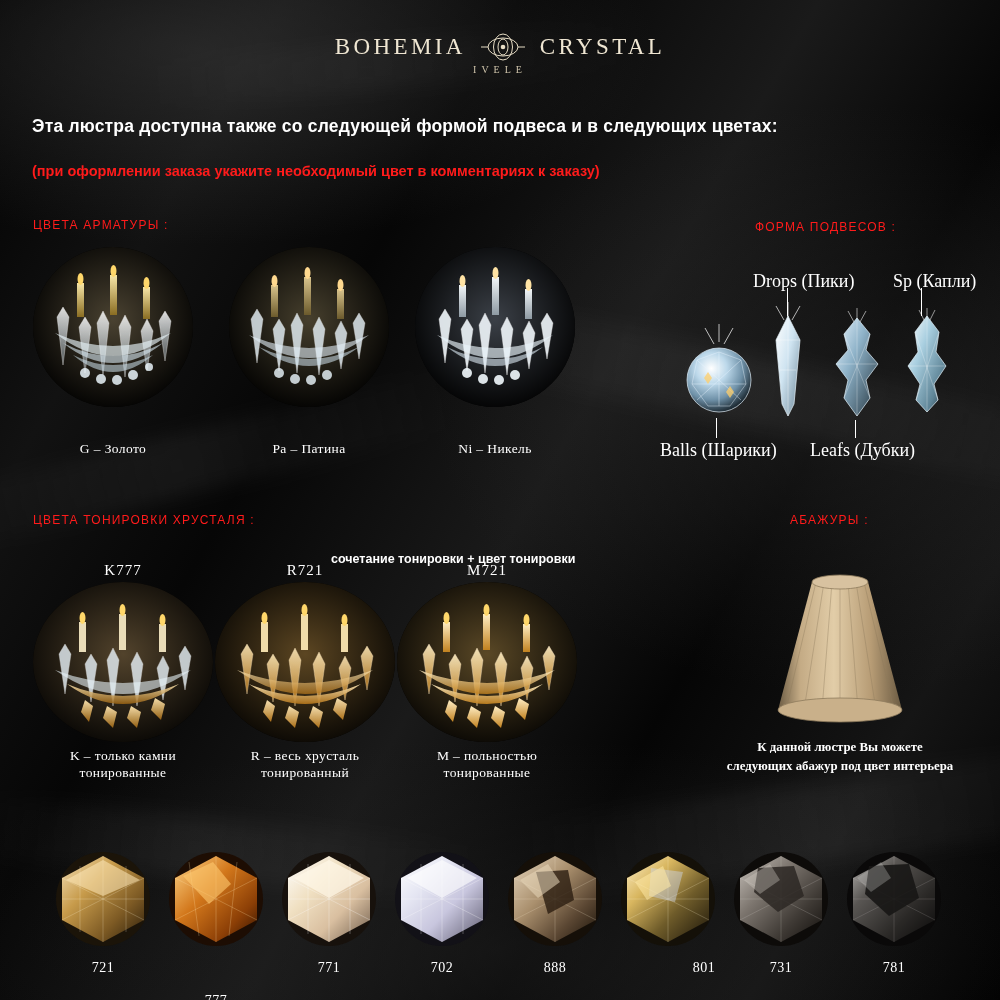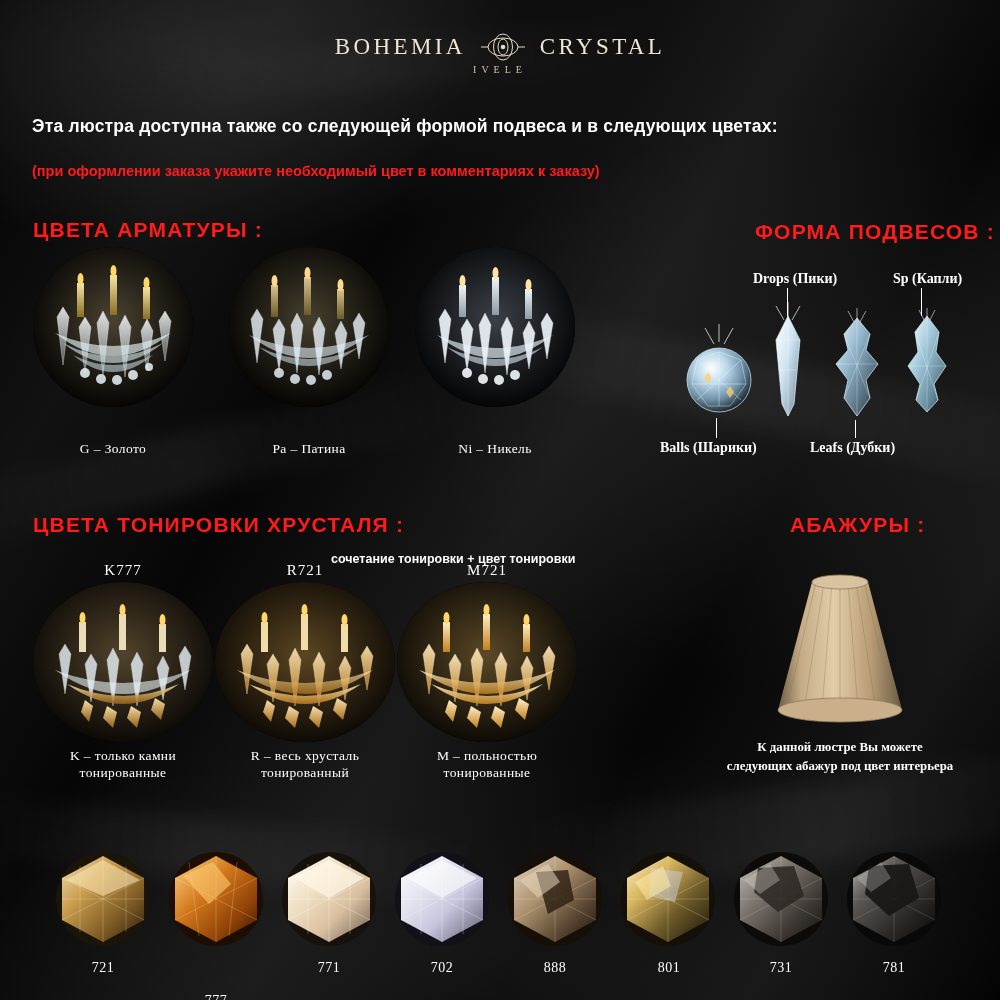--- a/index.html
+++ b/index.html
@@ -62,22 +62,22 @@
     position: absolute; left: 32px; top: 163px; width: 930px;
     color: #ff1b1b;
     font-size: 14.5px;
     font-weight: bold;
   }
 
   
   .sect-title {
     position: absolute;
     color: #ff1b1b;
-    font-size: 21px;
-    font-weight: bold;
+    font-size: 12px;
+    font-weight: normal;
     letter-spacing: 1.2px;
   }
   .sect-note {
     position: absolute;
     color: #ffffff;
     font-size: 12.5px;
     font-weight: bold;
   }
 
   
@@ -102,24 +102,23 @@
     font-size: 15px;
     text-align: center;
     font-family: "Liberation Serif", serif;
     letter-spacing: 1px;
   }
 
   
   .pend-label {
     position: absolute;
     color: #ffffff;
-    font-size: 14px;
+    font-size: 18px;
     font-family: "Liberation Serif", serif;
     white-space: nowrap;
-    font-weight: bold;
   }
   .leader { position: absolute; background: #ffffff; }
 
   
   .shade-text {
     position: absolute;
     color: #ffffff;
     font-size: 12.8px;
     text-align: center;
     font-family: "Liberation Serif", serif;
@@ -680,21 +679,21 @@
       </defs>
       <rect width="94" height="94" fill="#141008"></rect>
       <polygon points="47,4 88,26 88,68 47,90 6,68 6,26" fill="url(#s801)"></polygon>
       <g stroke="#fff3cf" stroke-width="0.5" opacity="0.45" fill="none">
         <path d="M47 4 L47 90 M6 26 L88 68 M88 26 L6 68 M6 47 L88 47"></path>
       </g>
       <polygon points="30,16 62,20 54,50 28,44" fill="#cfd8ea" opacity="0.45"></polygon>
       <polygon points="14,30 42,14 50,34 26,48" fill="#ffe9a6" opacity="0.55"></polygon>
     </svg>
   </div>
-  <div class="swatch-label" style="left:622px; top:960px;">801</div>
+  <div class="swatch-label" style="left:657px; top:960px;">801</div>
 
   <div class="swatch" style="left:734px; top:852px;">
     <svg viewBox="0 0 94 94" width="94" height="94">
       <defs>
         <linearGradient id="s731" x1="0" y1="0" x2="1" y2="1">
           <stop offset="0%" stop-color="#c8c2bb"></stop>
             <stop offset="35%" stop-color="#7d766f"></stop>
           <stop offset="70%" stop-color="#3f3a35"></stop>
             <stop offset="100%" stop-color="#120f0c"></stop>
         </linearGradient>

